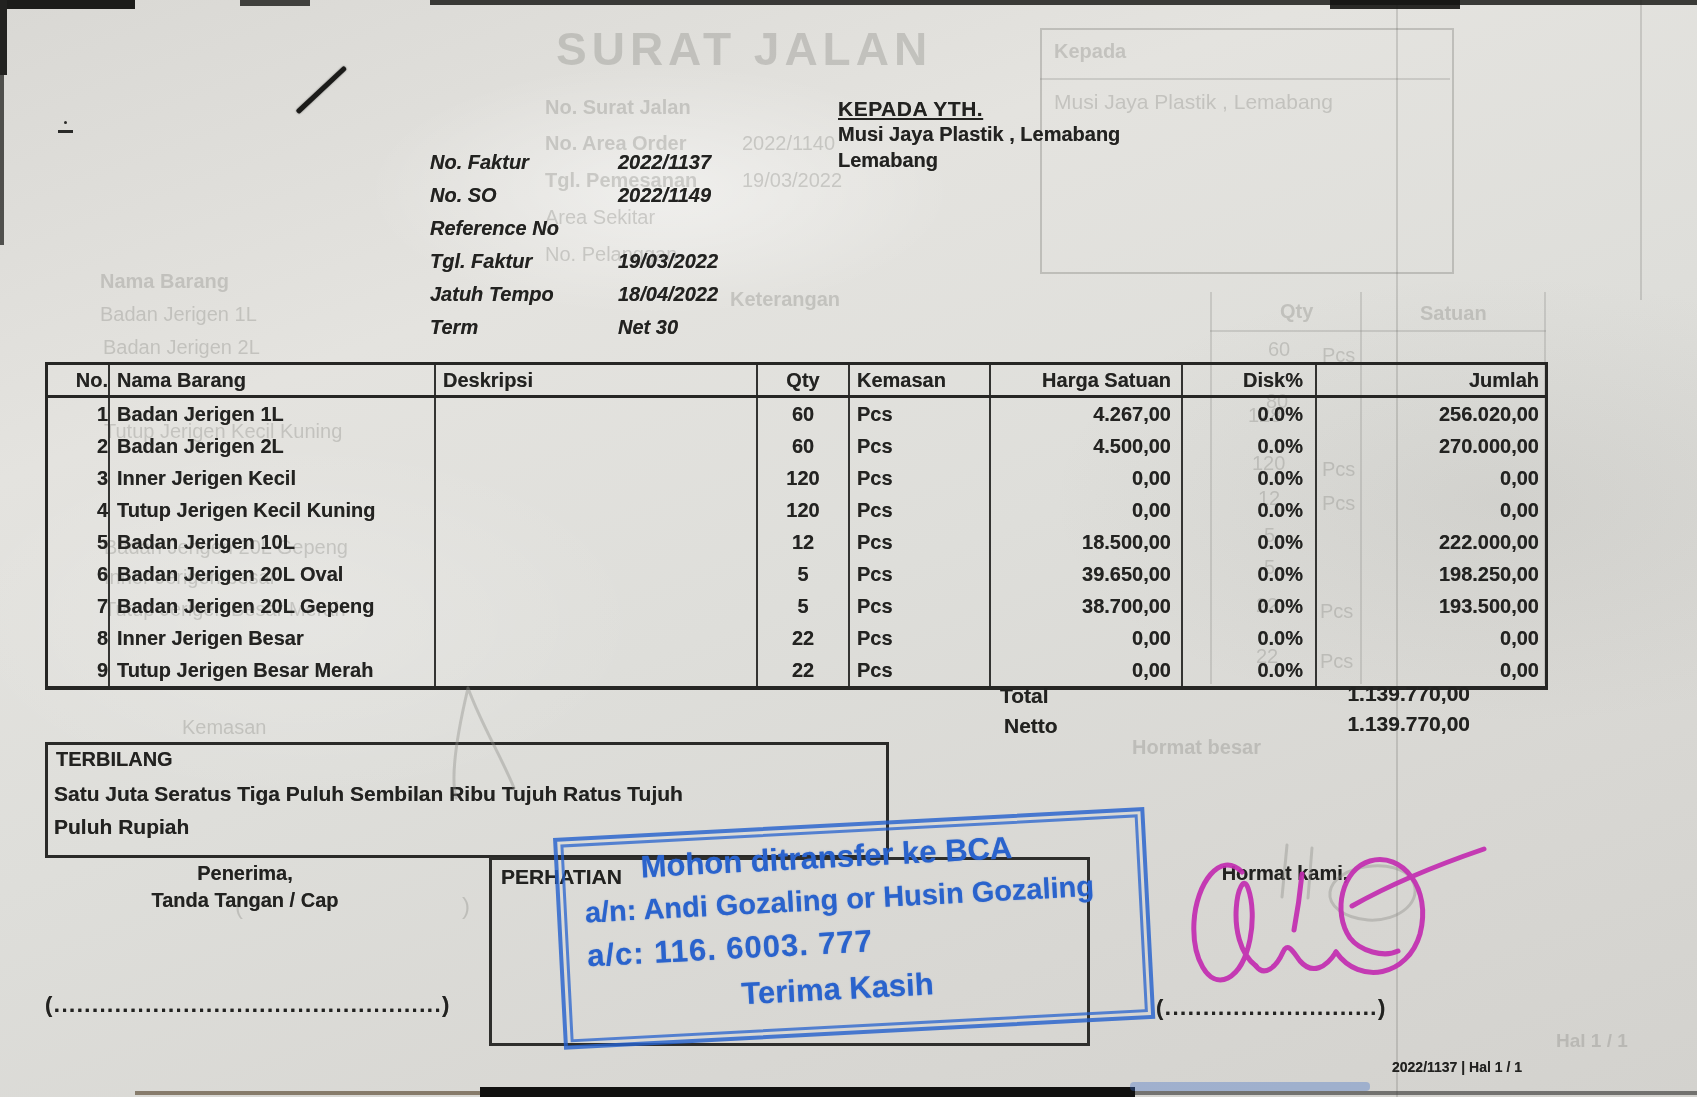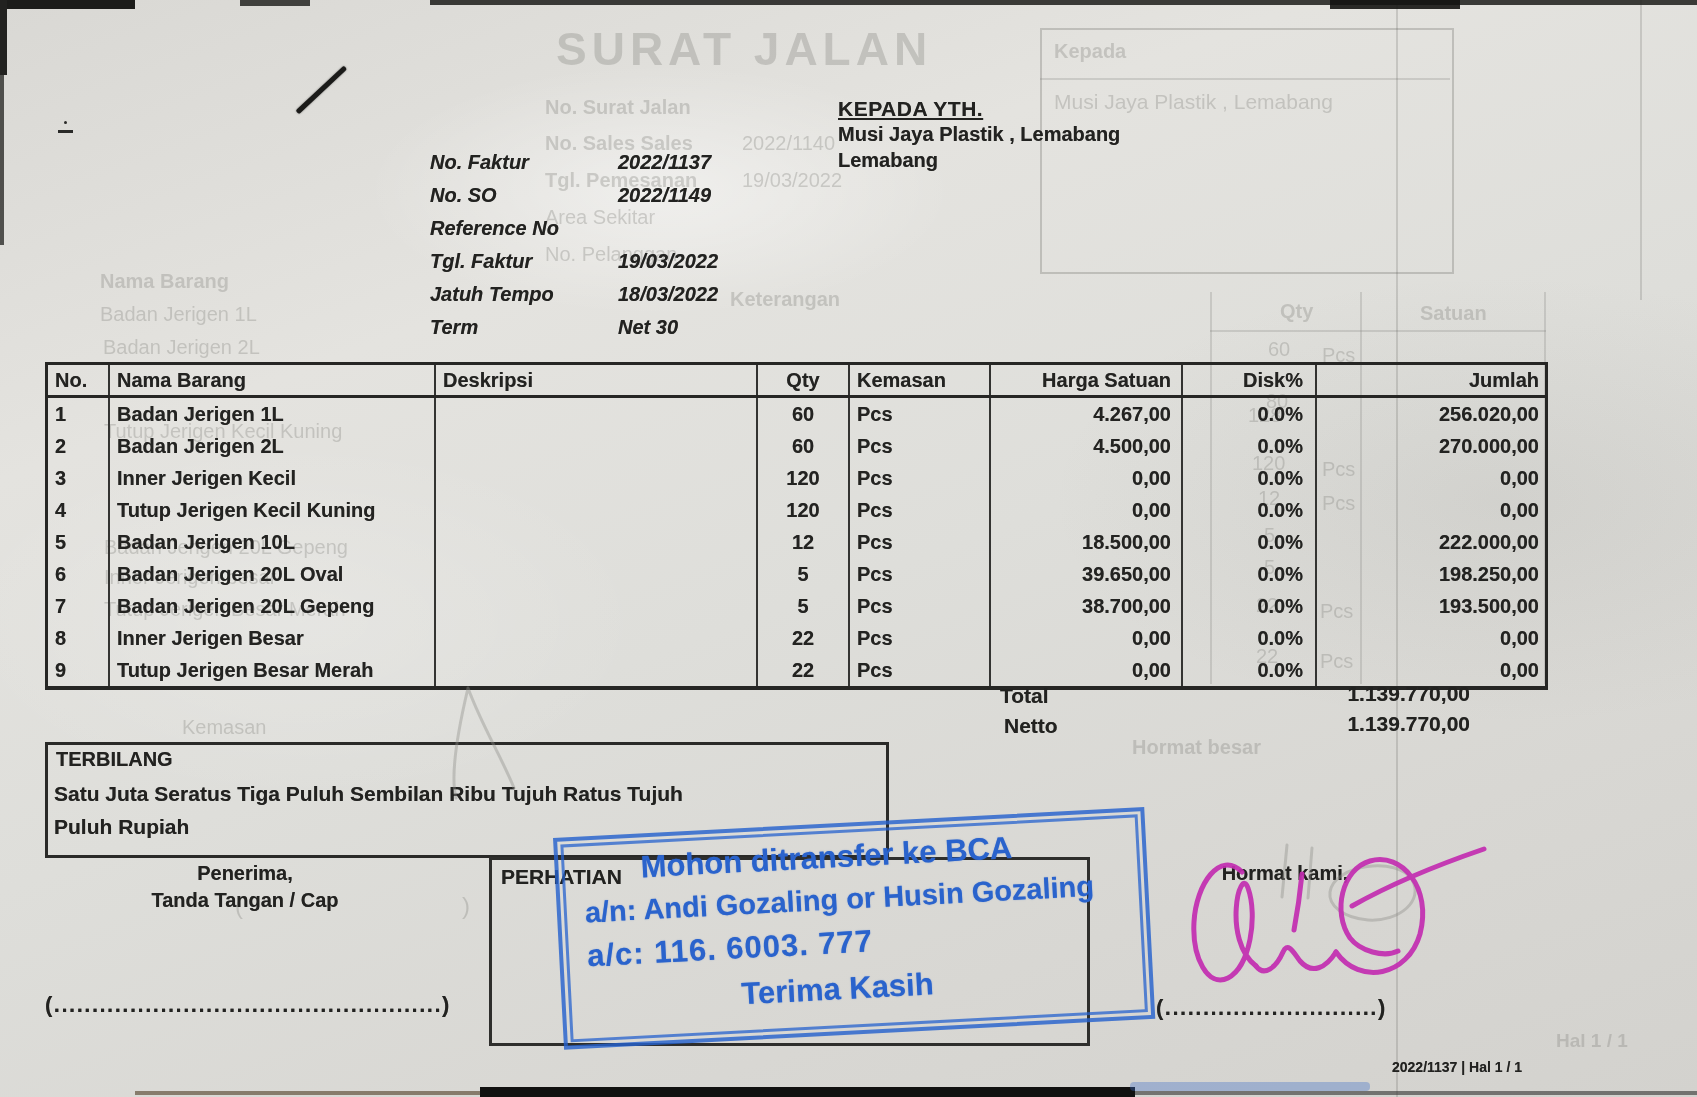--- a/index.html
+++ b/index.html
@@ -36,21 +36,21 @@
   .info-row .val{font-size:20px;font-weight:600;}
 
   
   .items{left:45px;top:362px;width:1427px;border-collapse:collapse;table-layout:fixed;}
   .items th,.items td{font-size:20px;color:#232321;text-shadow:0 0 .6px rgba(34,34,32,.5);
         overflow:hidden;white-space:nowrap;vertical-align:middle;padding:0;}
   .items{border:3px solid #262624;border-bottom-width:4px;}
   .items th{height:30px;font-weight:700;border-bottom:3px solid #262624;border-left:2px solid #323230;}
   .items td{height:32px;font-weight:600;border-left:2px solid #343432;}
   .items th:first-child,.items td:first-child{border-left:none;}
-  .c0{text-align:left;padding-left:7px!important;width:53px;}
+  .c0{text-align:right;padding-left:7px!important;width:53px;}
   .c1{text-align:left;padding-left:7px!important;width:317px;}
   .c2{text-align:left;padding-left:7px!important;width:313px;}
   .c3{text-align:center;width:90px;}
   .c4{text-align:left;padding-left:7px!important;width:132px;}
   .c5{text-align:right;padding-right:10px!important;width:180px;}
   .c6{text-align:right;padding-right:12px!important;width:120px;}
   .c7{text-align:right;padding-right:6px!important;width:222px;margin-left:24px;}
 
   .total-lbl{left:1000px;top:684px;font-size:21px;font-weight:600;}
   .total-val{left:1240px;top:682px;width:230px;text-align:right;font-size:21px;}
@@ -90,21 +90,21 @@
   svg.overlay{position:absolute;left:0;top:0;pointer-events:none;}
 </style>
 </head>
 <body>
 
 <div class="page">
 
   <div id="ghost-layer">
       <span class="ghost" style="left: 556px; top: 22px; font-size: 46px; font-weight: 700; letter-spacing: 5px;">SURAT JALAN</span>
       <span class="ghost" style="left: 545px; top: 96px; font-size: 20px; font-weight: 700;">No. Surat Jalan</span>
-      <span class="ghost" style="left: 545px; top: 132px; font-size: 20px; font-weight: 700;">No. Sales Sales</span>
+      <span class="ghost" style="left: 545px; top: 132px; font-size: 20px; font-weight: 700;">No. Area Order</span>
       <span class="ghost" style="left: 742px; top: 132px; font-size: 20px;">2022/1140</span>
       <span class="ghost" style="left: 545px; top: 169px; font-size: 20px; font-weight: 700; text-align: center;">Tgl. Pemesanan</span>
       <span class="ghost" style="left: 742px; top: 169px; font-size: 20px;">19/03/2022</span>
       <span class="ghost" style="left: 545px; top: 206px; font-size: 20px;">Area Sekitar</span>
       <span class="ghost" style="left: 545px; top: 243px; font-size: 20px;">No. Pelanggan</span>
       <span class="ghost" style="left: 1054px; top: 40px; font-size: 20px; font-weight: 700;">Kepada</span>
       <span class="ghost" style="left: 1054px; top: 90px; font-size: 21px;">Musi Jaya Plastik , Lemabang</span>
       <span class="ghost" style="left: 100px; top: 270px; font-size: 20px; font-weight: 700;">Nama Barang</span>
       <span class="ghost" style="left: 100px; top: 303px; font-size: 20px;">Badan Jerigen 1L</span>
       <span class="ghost" style="left: 103px; top: 336px; font-size: 20px;">Badan Jerigen 2L</span>
@@ -169,21 +169,21 @@
       <div class="info-row">
         <span class="txt lbl">Reference No</span>
         <span class="txt val"></span>
       </div>
       <div class="info-row">
         <span class="txt lbl">Tgl. Faktur</span>
         <span class="txt val">19/03/2022</span>
       </div>
       <div class="info-row">
         <span class="txt lbl">Jatuh Tempo</span>
-        <span class="txt val">18/03/2022</span>
+        <span class="txt val">18/04/2022</span>
       </div>
       <div class="info-row">
         <span class="txt lbl">Term</span>
         <span class="txt val">Net 30</span>
       </div>
     </div>
 
   <table class="abs items">
     <thead>
         <tr id="items-head-row">

